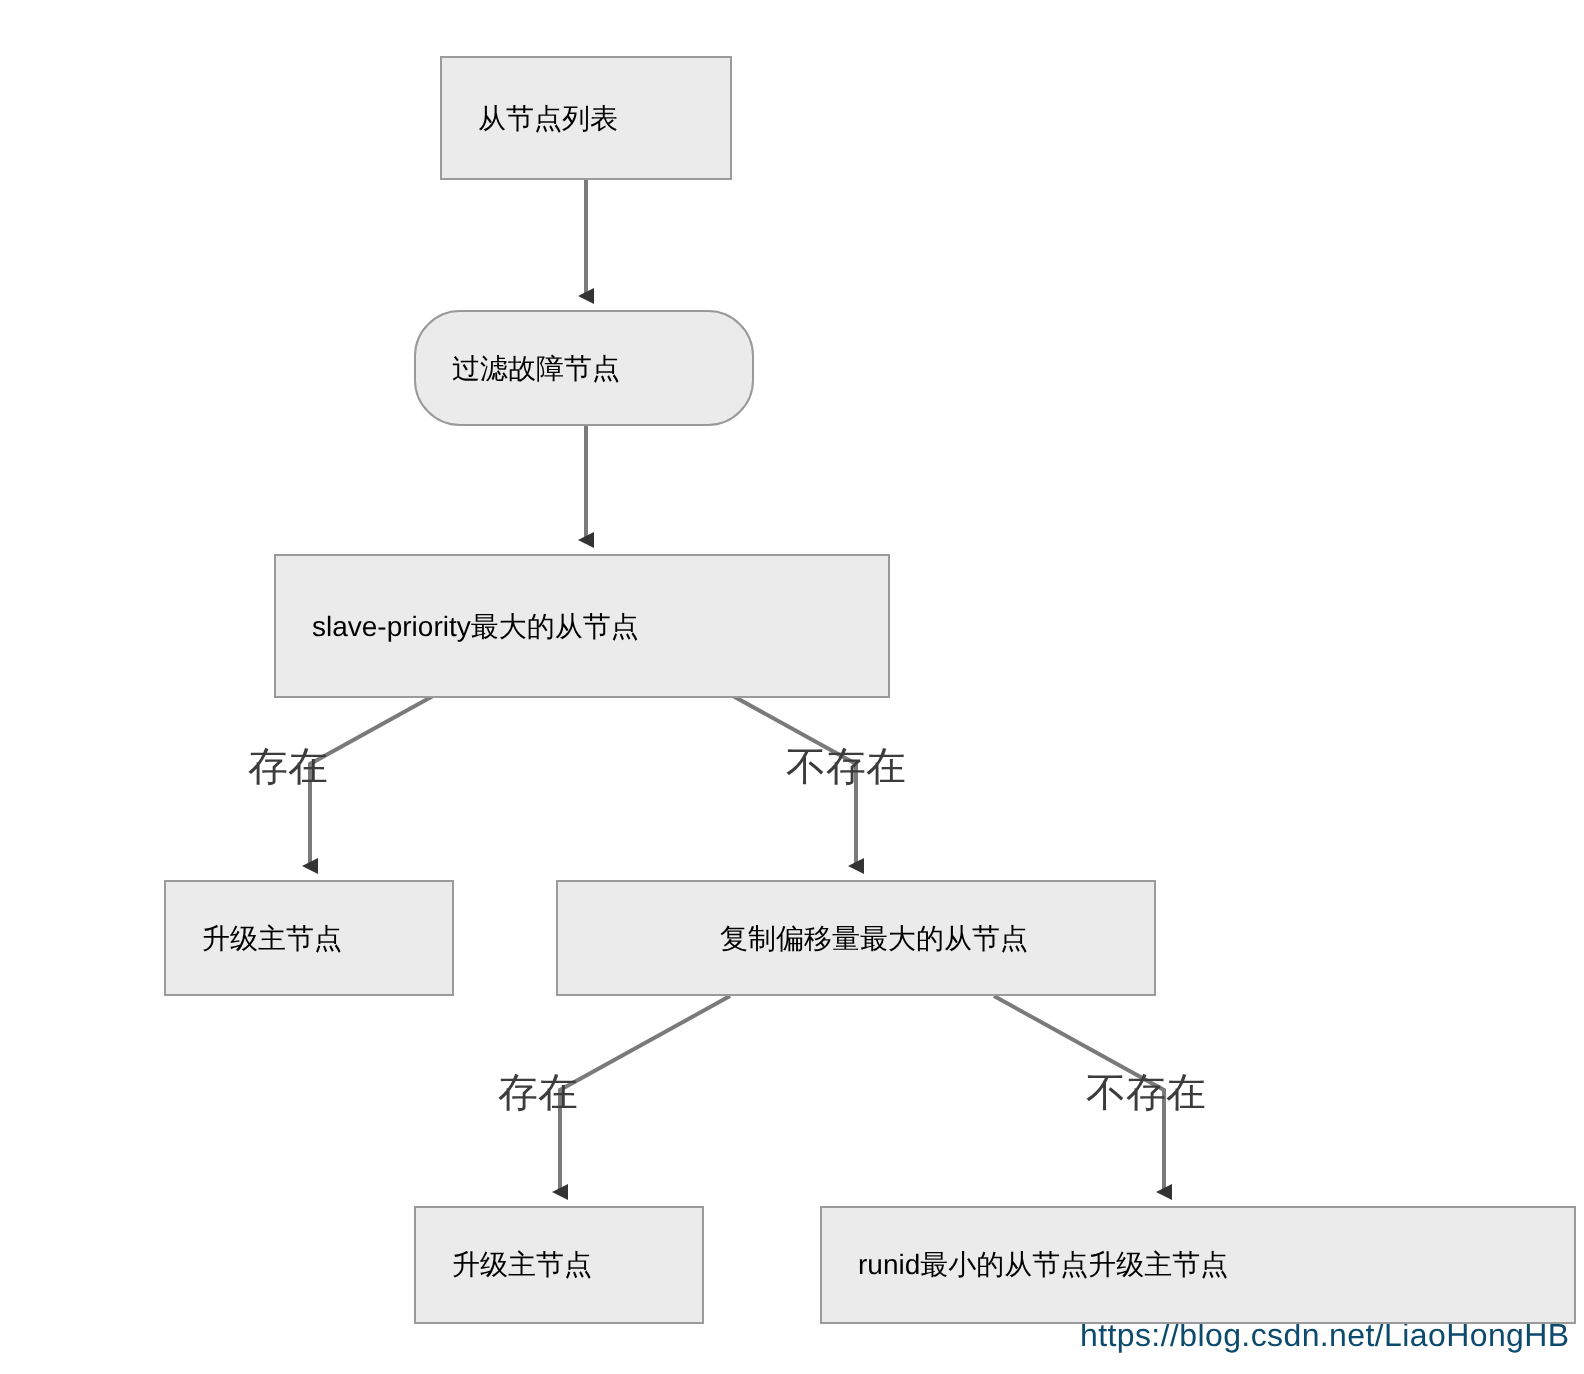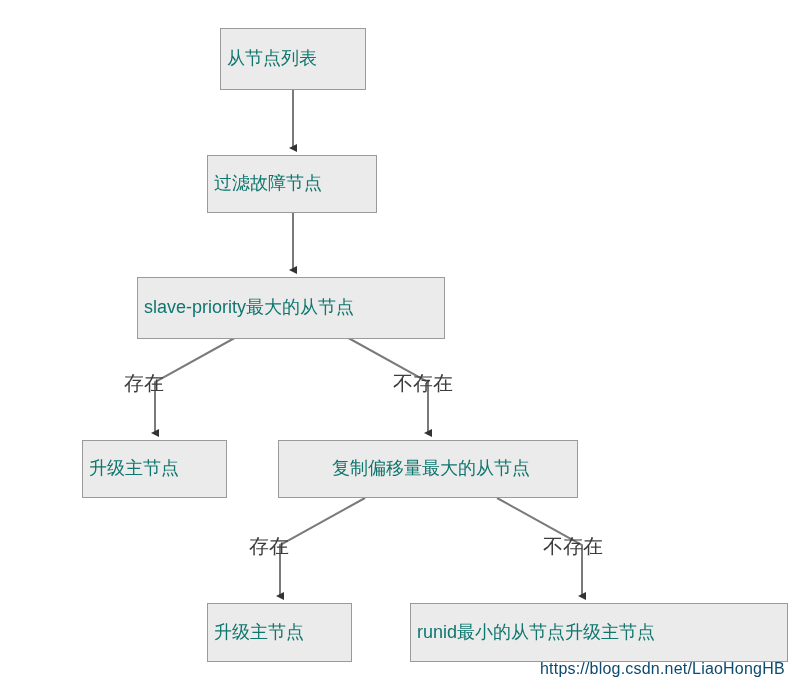--- a/index.html
+++ b/index.html
@@ -25,23 +25,23 @@
   .node {
     position: absolute;
     box-sizing: border-box;
     background: #ebebeb;
     border: 1px solid #9a9a9a;
     display: flex;
     align-items: center;
     z-index: 2;
   }
   .node-label {
-    font-size: 18px;
-    color: #0f766e;
-    padding-left: 6px;
+    font-size: 14px;
+    color: #000000;
+    padding-left: 18px;
     line-height: 1.2;
     white-space: nowrap;
   }
   .edge-label {
     position: absolute;
     font-size: 20px;
     color: #3c3c3c;
     white-space: nowrap;
     z-index: 3;
   }
@@ -90,25 +90,25 @@
       <polyline points="497,498 582,545 582,596" fill="none" stroke="#7a7a7a" stroke-width="2" marker-end="url(#arrow)"></polyline>
     </g>
   </svg>
 
   <div class="watermark" style="left:540px; top:660px;">https://blog.csdn.net/LiaoHongHB</div>
 
   <div class="node" style="left:220px; top:28px; width:146px; height:62px;">
     <span class="node-label">从节点列表</span>
   </div>
 
-  <div class="node" style="left:207px; top:155px; width:170px; height:58px;">
+  <div class="node" style="left:207px; top:155px; width:170px; height:58px;border-radius:23px;">
     <span class="node-label">过滤故障节点</span>
   </div>
 
-  <div class="node" style="left:137px; top:277px; width:308px; height:62px;">
+  <div class="node" style="left:137px; top:277px; width:308px; height:72px;">
     <span class="node-label">slave-priority最大的从节点</span>
   </div>
 
   <div class="node" style="left:82px; top:440px; width:145px; height:58px;">
     <span class="node-label">升级主节点</span>
   </div>
 
   <div class="node" style="left:278px; top:440px; width:300px; height:58px;justify-content:center;">
     <span class="node-label">复制偏移量最大的从节点</span>
   </div>

